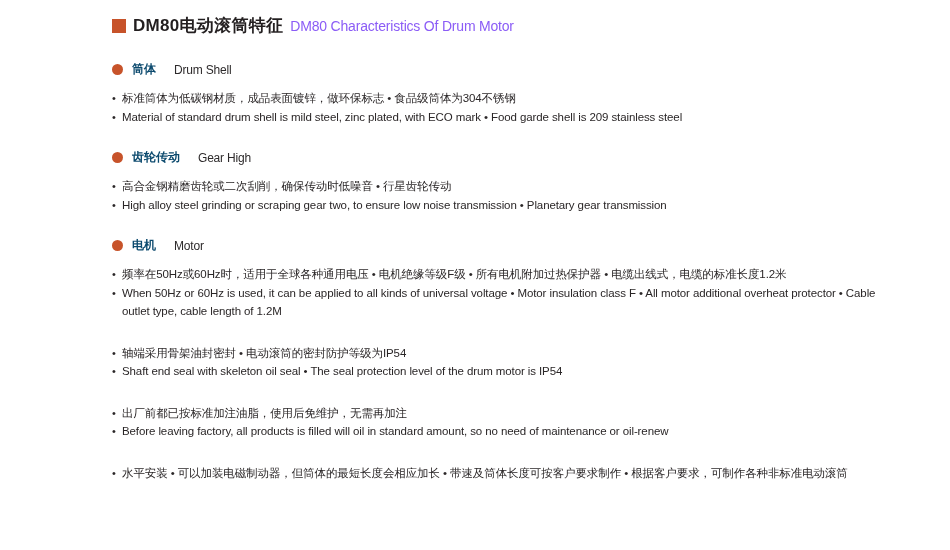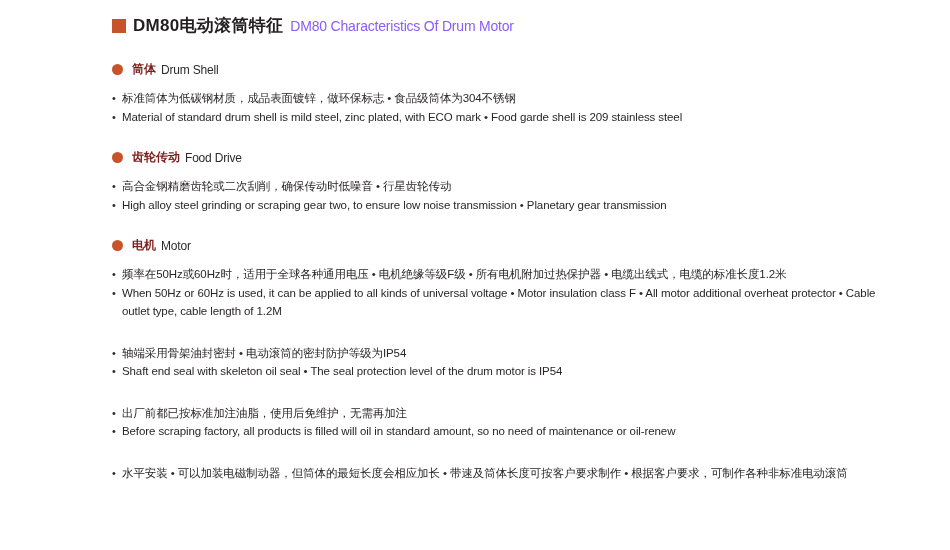--- a/index.html
+++ b/index.html
@@ -62,28 +62,28 @@
     width: 11px;
     height: 11px;
     border-radius: 50%;
     background: #c7532a;
     margin-right: 9px;
     flex: 0 0 auto;
   }
   .sec-head .sec-zh {
     font-size: 12px;
     font-weight: bold;
-    color: #7f1d1d;
+    color: #0c4a6e;
     white-space: nowrap;
   }
   .sec-head .sec-en {
     font-size: 12px;
     font-weight: normal;
     color: #2d2a2b;
-    margin-left: 5px;
+    margin-left: 18px;
     white-space: nowrap;
     letter-spacing: -0.2px;
   }
   .line {
     display: flex;
     align-items: flex-start;
     font-size: 11.5px;
     line-height: 18.5px;
     color: #2a2627;
     letter-spacing: -0.1px;
@@ -121,21 +121,21 @@
       <div class="line">
         <span class="b">•</span>
         <span class="txt">Material of standard drum shell is mild steel, zinc plated, with ECO mark • Food garde shell is 209 stainless steel</span>
       </div>
     </section>
 
     <section class="sec">
       <div class="sec-head">
         <span class="dot"></span>
         <span class="sec-zh">齿轮传动</span>
-        <span class="sec-en">Food Drive</span>
+        <span class="sec-en">Gear High</span>
       </div>
       <div class="line">
         <span class="b">•</span>
         <span class="txt">高合金钢精磨齿轮或二次刮削，确保传动时低噪音 • 行星齿轮传动</span>
       </div>
       <div class="line">
         <span class="b">•</span>
         <span class="txt">High alloy steel grinding or scraping gear two, to ensure low noise transmission  • Planetary gear transmission</span>
       </div>
     </section>
@@ -167,21 +167,21 @@
       </div>
     </section>
 
     <section class="sec">
       <div class="line">
         <span class="b">•</span>
         <span class="txt">出厂前都已按标准加注油脂，使用后免维护，无需再加注</span>
       </div>
       <div class="line">
         <span class="b">•</span>
-        <span class="txt">Before scraping factory, all products is filled will oil in standard amount, so no need of maintenance or oil-renew</span>
+        <span class="txt">Before leaving factory, all products is filled will oil in standard amount, so no need of maintenance or oil-renew</span>
       </div>
     </section>
 
     <section class="sec">
       <div class="line">
         <span class="b">•</span>
         <span class="txt">水平安装 • 可以加装电磁制动器，但筒体的最短长度会相应加长 • 带速及筒体长度可按客户要求制作 • 根据客户要求，可制作各种非标准电动滚筒</span>
       </div>
 
     </section>

